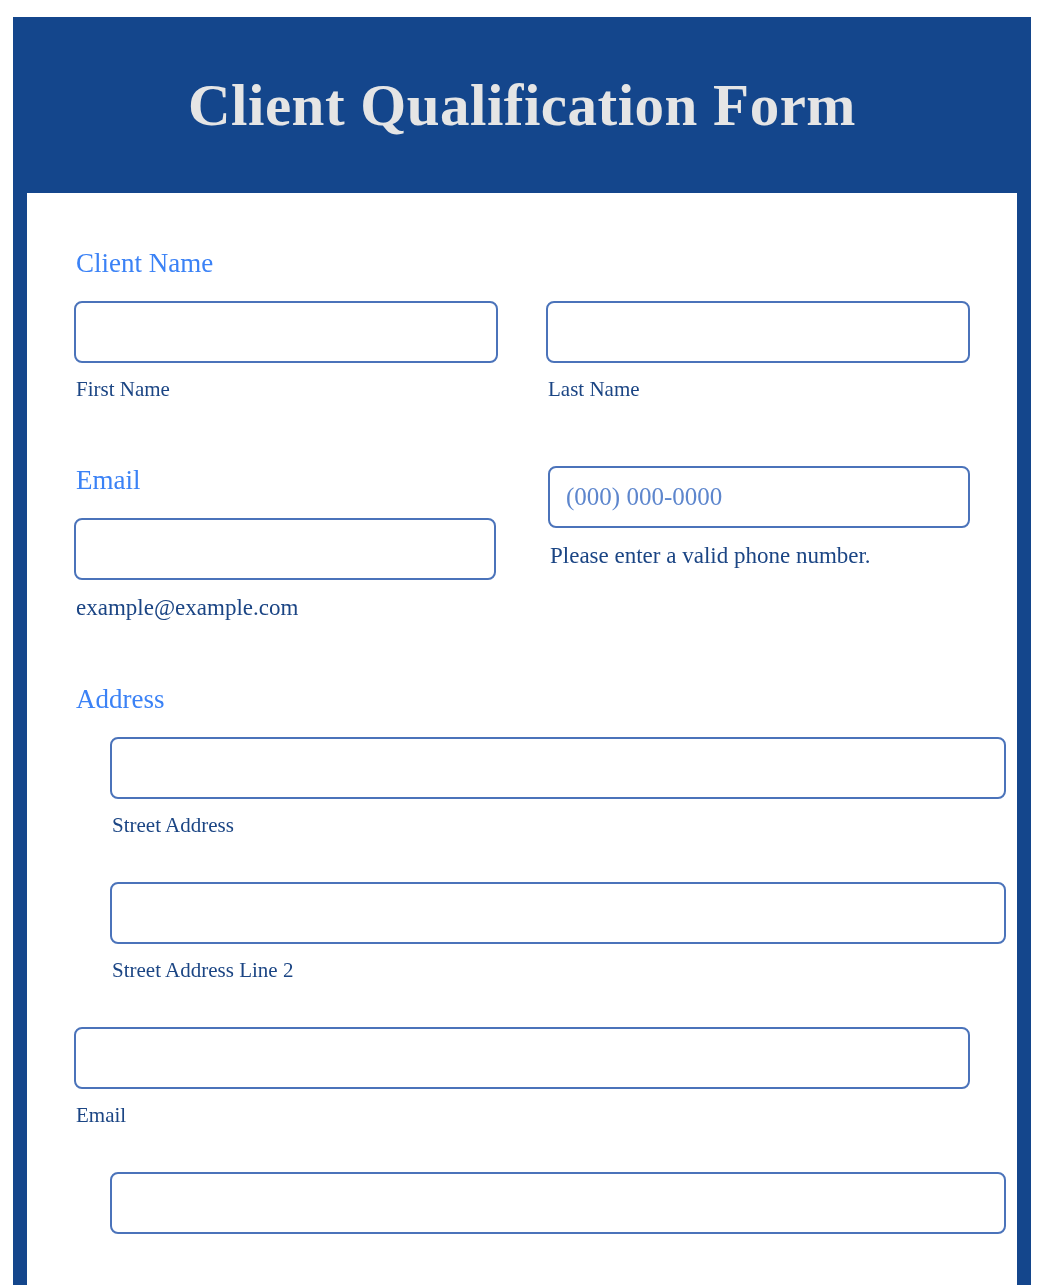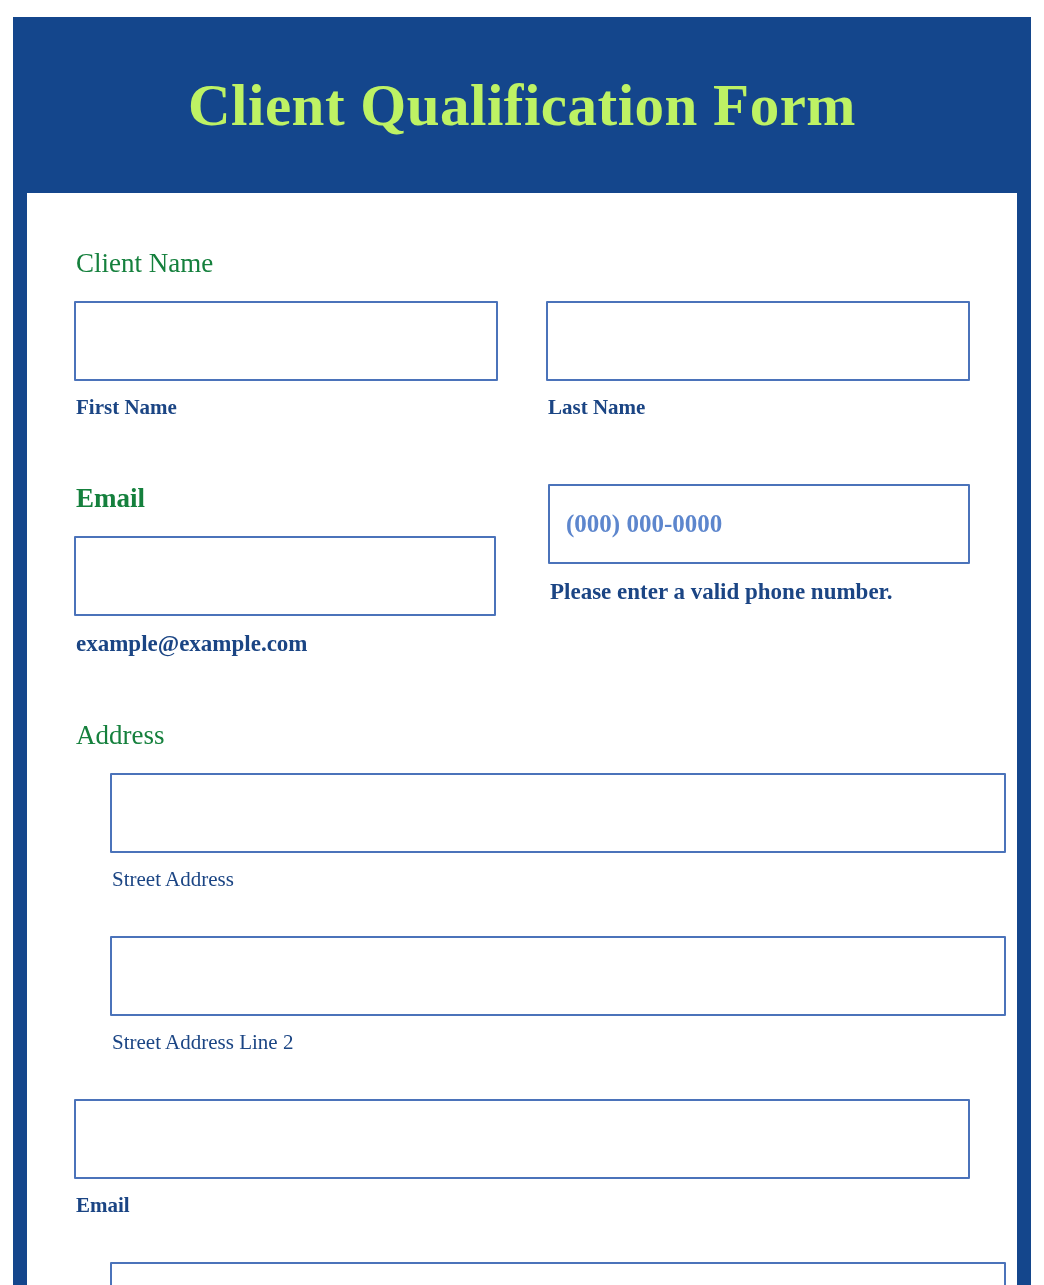--- a/index.html
+++ b/index.html
@@ -28,61 +28,60 @@
 
   
   .form-header {
     height: 176px;
     display: flex;
     align-items: center;
     justify-content: center;
     background: #14468c;
   }
   .form-title {
-    color: #bef264;
+    color: #e5e5e5;
     font-family: "Liberation Serif", "DejaVu Serif", serif;
     font-weight: bold;
     font-size: 59px;
     letter-spacing: 0.5px;
     line-height: 1;
     text-align: center;
     white-space: nowrap;
   }
 
   
   .form-body {
     background: #ffffff;
     min-height: 1114px;
     padding: 56px 47px 40px 47px;
   }
 
   
   .field-group { margin-bottom: 0; }
   .group-label {
-    color: #15803d;
+    color: #3b82f6;
     font-size: 27px;
     line-height: 1.1;
     font-family: "Liberation Serif", "DejaVu Serif", serif;
     margin: 0 0 22px 2px;
   }
   .group-label.indent-right { margin-left: 0; }
 
   .row {
     display: flex;
     gap: 48px;
-    font-weight: bold;
   }
   .col { flex: 1 1 0; min-width: 0; }
   .col-full { width: 100%; margin-left: 36px; }
 
   .input-box {
     width: 100%;
-    height: 80px;
+    height: 62px;
     border: 2px solid #4b73ba;
-    border-radius: 1px;
+    border-radius: 8px;
     background: #ffffff;
     display: flex;
     align-items: center;
     padding: 0 16px;
     font-family: "Liberation Serif", "DejaVu Serif", serif;
     font-size: 25px;
     color: #1b4584;
   }
   .input-box .placeholder {
     color: #5d86cd;

